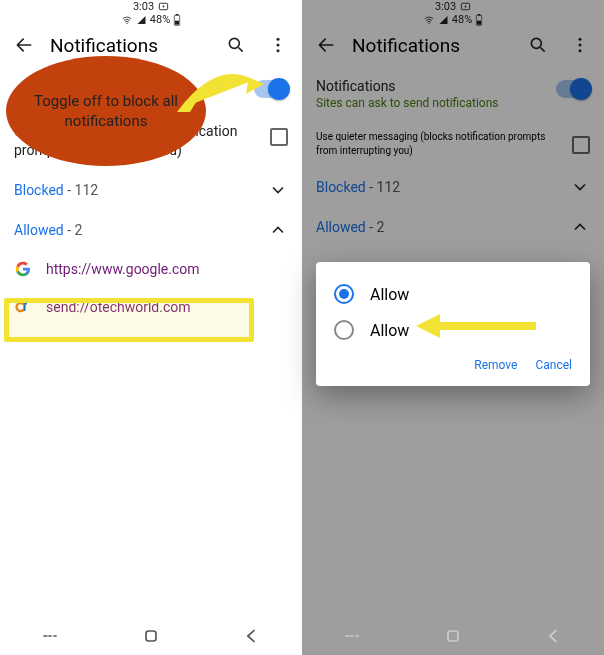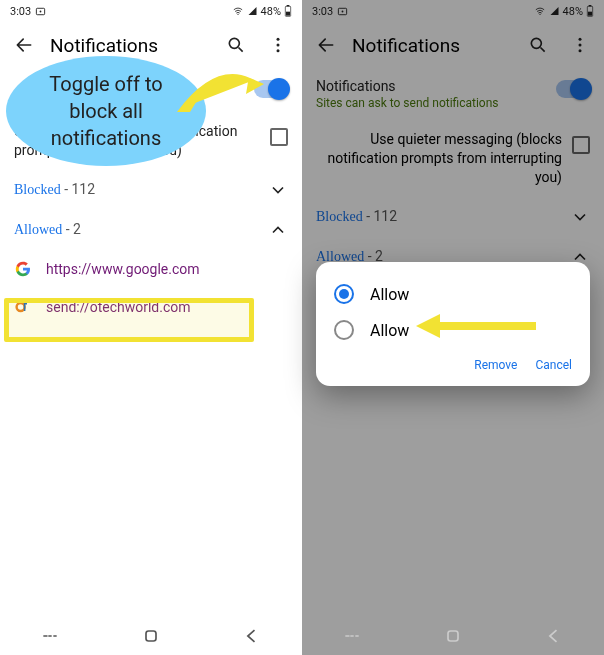--- a/index.html
+++ b/index.html
@@ -3,57 +3,57 @@
 <meta charset="utf-8">
 <style>
   * { box-sizing: border-box; margin: 0; padding: 0; }
   html, body { width: 604px; height: 655px; font-family: Roboto, Arial, sans-serif; background: #fff; overflow: hidden; }
   .wrap { display: flex; width: 604px; height: 655px; }
   .pane { width: 302px; height: 655px; position: relative; background: #fff; }
   .overlay { position: absolute; inset: 0; background: rgba(0,0,0,0.38); pointer-events: none; }
   .pane.right { background: #fff; }
 
   
-  .status { height: 22px; display: flex; align-items: center; justify-content: space-between; padding: 0 10px; font-size: 11px; color: #222; }
+  .status { height: 22px; display: flex; align-items: center; justify-content: space-between; padding: 0 10px; font-size: 11px; color: #222; flex-direction: column; }
   .status .left { display: inline-flex; align-items: center; gap: 4px; }
   .status .right { display: inline-flex; align-items: center; gap: 3px; }
   .status svg { display: block; }
 
   
   .header { height: 46px; display: flex; align-items: center; padding: 0 8px; gap: 10px; }
   .header .title { font-size: 19px; flex: 1; }
   .icon-btn { width: 32px; height: 32px; display: inline-flex; align-items: center; justify-content: center; }
 
   
   .row { padding: 10px 14px; display: flex; align-items: flex-start; gap: 10px; justify-content: space-between; }
   .row .txt { flex: 1; }
   .row .title-sm { font-size: 14px; color: #222; }
   .row .sub { font-size: 12px; color: #4d7c0f; margin-top: 2px; }
   .toggle { width: 34px; height: 18px; border-radius: 10px; background: #a8c7f0; position: relative; margin-top: 2px; flex: 0 0 auto; }
   .toggle .knob { position: absolute; right: -2px; top: -2px; width: 22px; height: 22px; border-radius: 50%; background: #1a73e8; box-shadow: 0 1px 2px rgba(0,0,0,0.3); }
   .checkbox { width: 18px; height: 18px; border: 2px solid #666; border-radius: 2px; margin-top: 6px; flex: 0 0 auto; }
 
   .catrow { padding: 10px 14px; display: flex; align-items: center; justify-content: space-between; font-size: 14px; }
-  .catrow .lbl { color: #1a73e8; font-family: Liberation Serif, serif; }
+  .catrow .lbl { color: #1a73e8; }
   .catrow .cnt { color: #555; }
   .chev { width: 20px; height: 20px; }
 
   .site { padding: 10px 14px; display: flex; align-items: center; gap: 14px; font-size: 14px; }
   .site .favicon { width: 18px; height: 18px; display: inline-flex; align-items: center; justify-content: center; }
   .site .url { color: #701a75; }
 
   
   .hl { position: absolute; border: 5px solid #f2e233; border-radius: 2px; background: rgba(242,226,51,0.12); }
 
   
-  .callout { position: absolute; width: 200px; height: 110px; background: #7dd3fc; border-radius: 50%; display: flex; align-items: center; justify-content: center; text-align: center; font-size: 20px; line-height: 1.35; color: #222; padding: 10px 24px; }
+  .callout { position: absolute; width: 200px; height: 110px; background: #c2410c; border-radius: 50%; display: flex; align-items: center; justify-content: center; text-align: center; font-size: 15px; line-height: 1.35; color: #222; padding: 10px 24px; }
   .callout-arrow { position: absolute; }
 
   
-  .dialog { position: absolute; left: 14px; right: 14px; top: 262px; background: #fff; border-radius: 14px; box-shadow: 0 10px 30px rgba(0,0,0,0.35); padding: 14px 12px 10px 12px; z-index: 5; }
+  .dialog { position: absolute; left: 14px; right: 14px; top: 262px; background: #fff; border-radius: 4px; box-shadow: 0 10px 30px rgba(0,0,0,0.35); padding: 14px 12px 10px 12px; z-index: 5; }
   .opt { display: flex; align-items: center; gap: 16px; padding: 8px 6px; font-size: 16px; }
   .radio { width: 20px; height: 20px; border: 2px solid #888; border-radius: 50%; position: relative; flex: 0 0 auto; }
   .radio.on { border-color: #1a73e8; }
   .radio.on::after { content: ""; position: absolute; inset: 3px; background: #1a73e8; border-radius: 50%; }
   .dlg-actions { display: flex; justify-content: flex-end; gap: 18px; padding: 10px 6px 4px 6px; font-size: 12px; color: #1a73e8; }
 
   
   .navbar { position: absolute; bottom: 0; left: 0; right: 0; height: 38px; display: flex; align-items: center; justify-content: space-around; }
   .nav-ic { width: 20px; height: 20px; }
 
@@ -273,21 +273,21 @@
       <div class="txt">
         <div class="title-sm">Notifications</div>
         <div class="sub">Sites can ask to send notifications</div>
       </div>
       <div class="toggle">
           <div class="knob"></div>
         </div>
     </div>
 
     <div class="row">
-      <div class="txt" style="font-size:14px;line-height:1.35;text-align:right;">Use quieter messaging (blocks notification prompts from interrupting you)</div>
+      <div class="txt" style="font-size:10px;line-height:1.35;">Use quieter messaging (blocks notification prompts from interrupting you)</div>
       <div class="checkbox"></div>
     </div>
 
     <div class="catrow">
       <span>
         <span class="lbl">Blocked</span>
         <span class="cnt">- 112</span>
       </span>
       <span class="chev">
         <svg width="20" height="20" viewBox="0 0 24 24">

